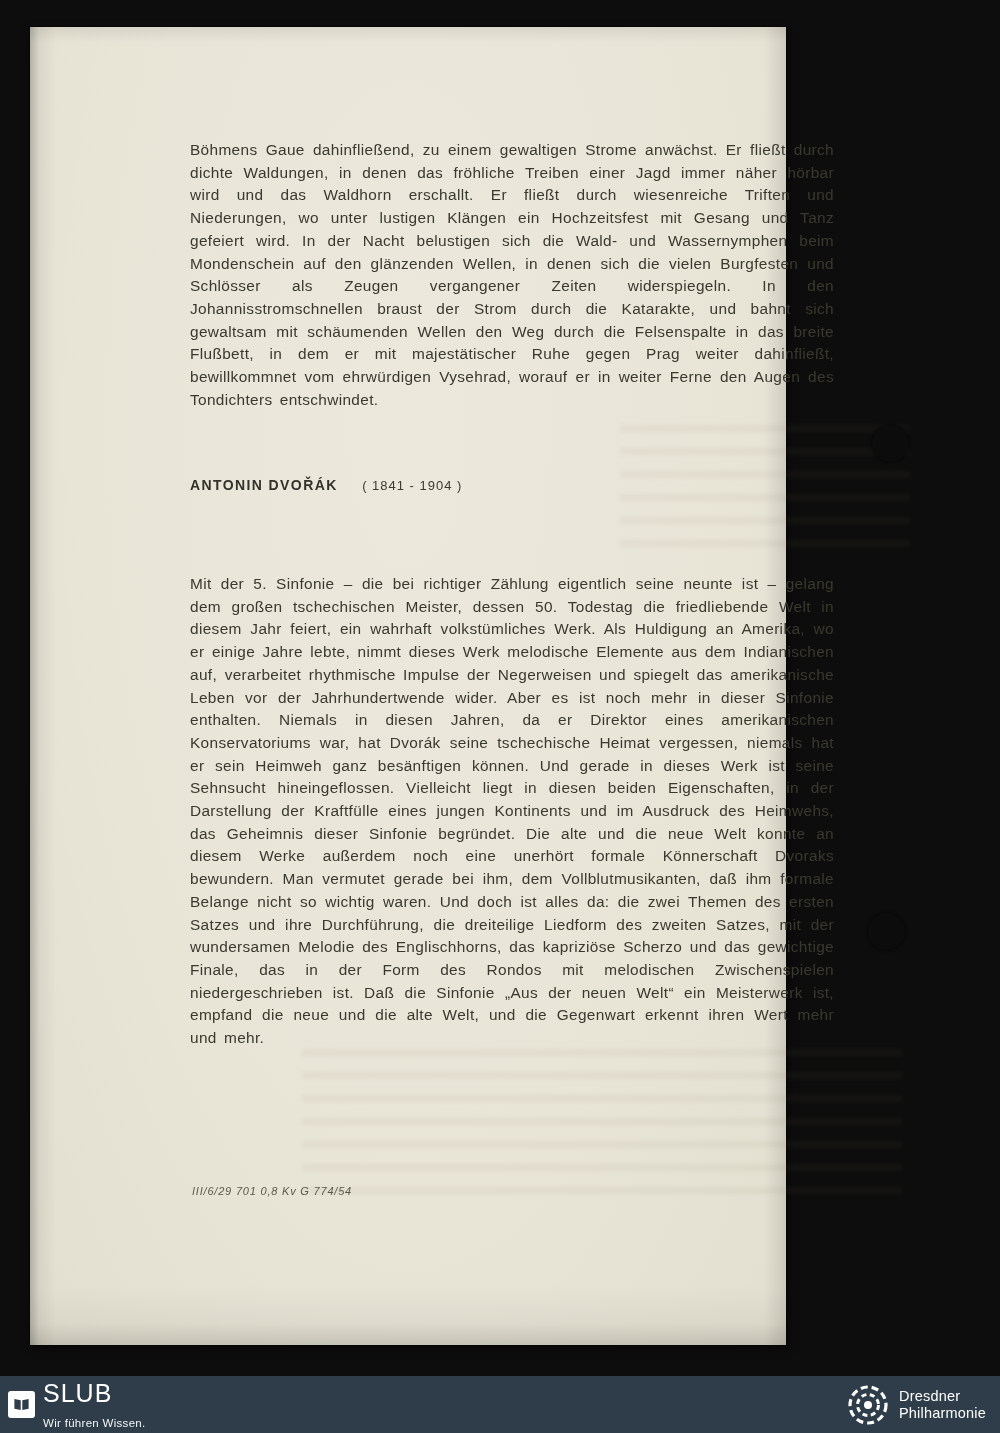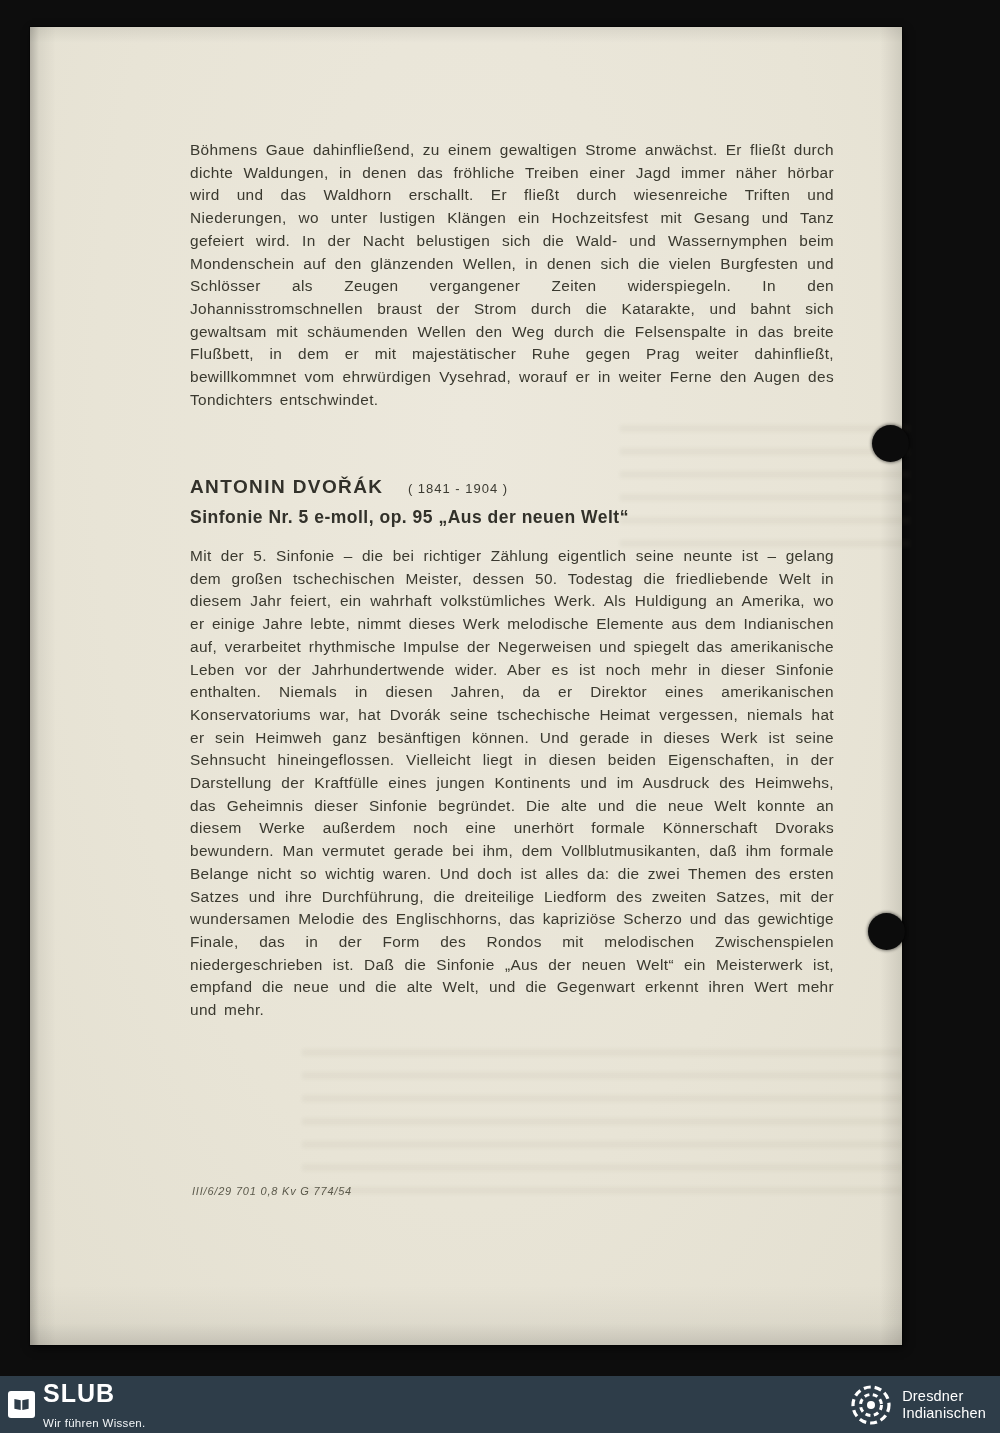--- a/index.html
+++ b/index.html
@@ -11,21 +11,21 @@
     width:1000px; height:1433px;
     background:#0d0d0d;
     overflow:hidden;
     margin:0 auto;
   }
 
   
   .paper {
     position:absolute;
     left:30px; top:27px;
-    width:872px; height:1318px;
+    width:756px; height:1318px;
     background:
       linear-gradient(90deg, rgba(0,0,0,0.22) 0px, rgba(0,0,0,0.06) 9px, rgba(0,0,0,0) 26px),
       linear-gradient(180deg, rgba(0,0,0,0.07) 0px, rgba(0,0,0,0) 16px),
       linear-gradient(270deg, rgba(0,0,0,0.10) 0px, rgba(0,0,0,0) 22px),
       linear-gradient(0deg, rgba(0,0,0,0.14) 0px, rgba(0,0,0,0.04) 22px, rgba(0,0,0,0) 60px),
       radial-gradient(ellipse at 50% 30%, #ece8dc 0%, #e8e4d6 60%, #e3dfd0 100%);
     box-shadow: 0 0 0 1px rgba(0,0,0,0.35), 2px 3px 8px rgba(0,0,0,0.6);
   }
 
   
@@ -47,30 +47,30 @@
     left:160px;
     width:644px;
     font-size:15.4px;
     line-height:22.7px;
     text-align:justify;
     letter-spacing:0.35px;
     word-spacing:2.6px;
     color:#3a392f;
   }
   .para-1 { top:112px; }
-  .para-2 { top:518px; }
+  .para-2 { top:546px; }
 
   .heading-row {
     position:absolute;
     left:160px; top:449px;
     white-space:nowrap;
     color:#32312a;
   }
   .composer {
-    font-size:19px;
+    font-size:14px;
     font-weight:bold;
     letter-spacing:1.4px;
   }
   .dates {
     font-size:13px;
     letter-spacing:1px;
     margin-left:20px;
     color:#3c3b32;
   }
   .work-title {
@@ -125,21 +125,21 @@
     background:#fff;
     border-radius:3px;
     display:flex;
     align-items:center;
     justify-content:center;
     margin-right:8px;
     flex:0 0 auto;
   }
   .slub-name {
     font-size:25px;
-    font-weight:bold;
+    font-weight:normal;
     letter-spacing:1px;
     line-height:24px;
   }
   .slub-tagline {
     font-size:11.5px;
     letter-spacing:0.3px;
     margin-top:12px;
     color:#f2f5f7;
   }
   .phil { margin-right:14px; }
@@ -167,21 +167,20 @@
     <div class="ghost ghost-1"></div>
     <div class="ghost ghost-2"></div>
 
     <p class="para para-1">Böhmens Gaue dahinfließend, zu einem gewaltigen Strome anwächst. Er fließt durch dichte Waldungen, in denen das fröhliche Treiben einer Jagd immer näher hörbar wird und das Waldhorn erschallt. Er fließt durch wiesenreiche Triften und Niederungen, wo unter lustigen Klängen ein Hochzeitsfest mit Gesang und Tanz gefeiert wird. In der Nacht belustigen sich die Wald- und Wassernymphen beim Mondenschein auf den glänzenden Wellen, in denen sich die vielen Burgfesten und Schlösser als Zeugen vergangener Zeiten widerspiegeln. In den Johannisstromschnellen braust der Strom durch die Katarakte, und bahnt sich gewaltsam mit schäumenden Wellen den Weg durch die Felsenspalte in das breite Flußbett, in dem er mit majestätischer Ruhe gegen Prag weiter dahinfließt, bewillkommnet vom ehrwürdigen Vysehrad, worauf er in weiter Ferne den Augen des Tondichters entschwindet.</p>
 
     <div class="heading-row">
       <span class="composer">ANTONIN DVOŘÁK</span>
       <span class="dates">( 1841 - 1904 )</span>
     </div>
 
-    <h2 class="work-title">Sinfonie Nr. 5 e-moll, op. 95 „Aus der neuen Welt“</h2>
 
     <p class="para para-2">Mit der 5. Sinfonie – die bei richtiger Zählung eigentlich seine neunte ist – gelang dem großen tschechischen Meister, dessen 50. Todestag die friedliebende Welt in diesem Jahr feiert, ein wahrhaft volkstümliches Werk. Als Huldigung an Amerika, wo er einige Jahre lebte, nimmt dieses Werk melodische Elemente aus dem Indianischen auf, verarbeitet rhythmische Impulse der Negerweisen und spiegelt das amerikanische Leben vor der Jahrhundertwende wider. Aber es ist noch mehr in dieser Sinfonie enthalten. Niemals in diesen Jahren, da er Direktor eines amerikanischen Konservatoriums war, hat Dvorák seine tschechische Heimat vergessen, niemals hat er sein Heimweh ganz besänftigen können. Und gerade in dieses Werk ist seine Sehnsucht hineingeflossen. Vielleicht liegt in diesen beiden Eigenschaften, in der Darstellung der Kraftfülle eines jungen Kontinents und im Ausdruck des Heimwehs, das Geheimnis dieser Sinfonie begründet. Die alte und die neue Welt konnte an diesem Werke außerdem noch eine unerhört formale Könnerschaft Dvoraks bewundern. Man vermutet gerade bei ihm, dem Vollblutmusikanten, daß ihm formale Belange nicht so wichtig waren. Und doch ist alles da: die zwei Themen des ersten Satzes und ihre Durchführung, die dreiteilige Liedform des zweiten Satzes, mit der wundersamen Melodie des Englischhorns, das kapriziöse Scherzo und das gewichtige Finale, das in der Form des Rondos mit melodischen Zwischenspielen niedergeschrieben ist. Daß die Sinfonie „Aus der neuen Welt“ ein Meisterwerk ist, empfand die neue und die alte Welt, und die Gegenwart erkennt ihren Wert mehr und mehr.</p>
 
     <div class="imprint">III/6/29 701 0,8 Kv G 774/54</div>
 
     <div class="hole hole-1"></div>
     <div class="hole hole-2"></div>
 
   </div>
 
@@ -203,19 +202,19 @@
     <div class="brand phil">
       <span class="phil-icon">
         <svg width="42" height="42" viewBox="0 0 42 42" aria-hidden="true">
           <circle cx="21" cy="21" r="18" fill="none" stroke="#ffffff" stroke-width="3.2" stroke-dasharray="7 4"></circle>
           <circle cx="21" cy="21" r="10.5" fill="none" stroke="#ffffff" stroke-width="3" stroke-dasharray="5 3.5"></circle>
           <circle cx="21" cy="21" r="4" fill="#ffffff"></circle>
         </svg>
       </span>
       <div class="phil-text">
         <div>Dresdner</div>
-        <div>Indianischen</div>
+        <div>Philharmonie</div>
       </div>
     </div>
 
   </div>
 
 </div>
 
 </body></html>

